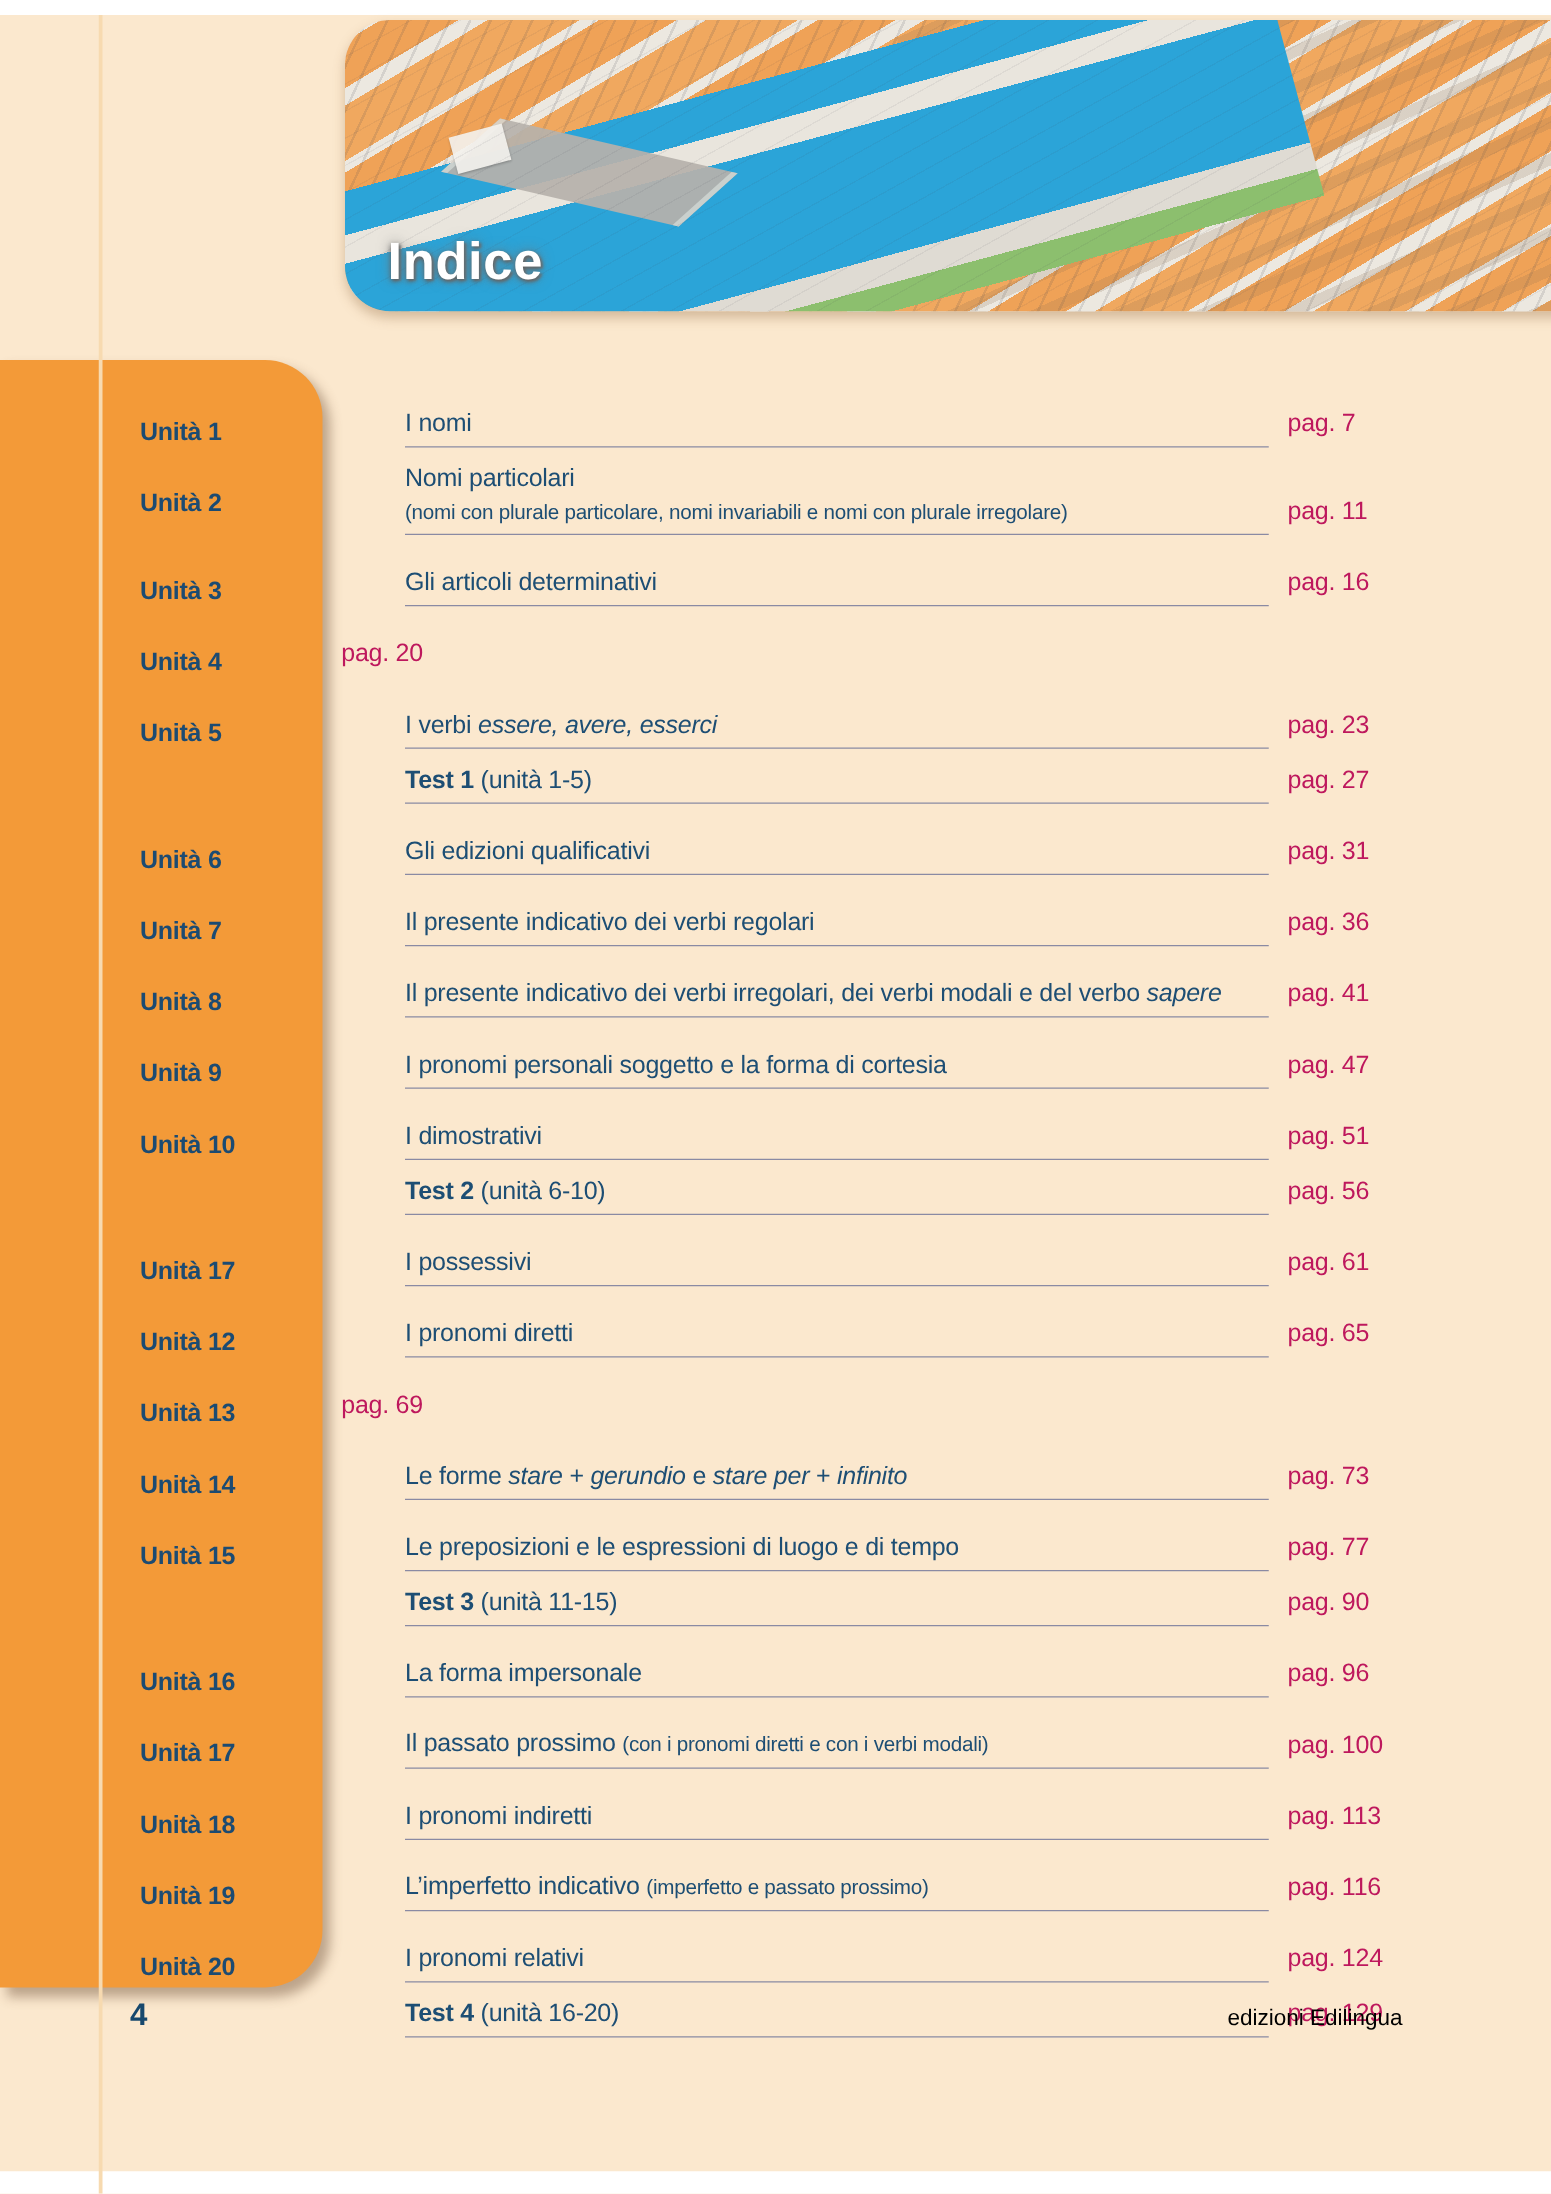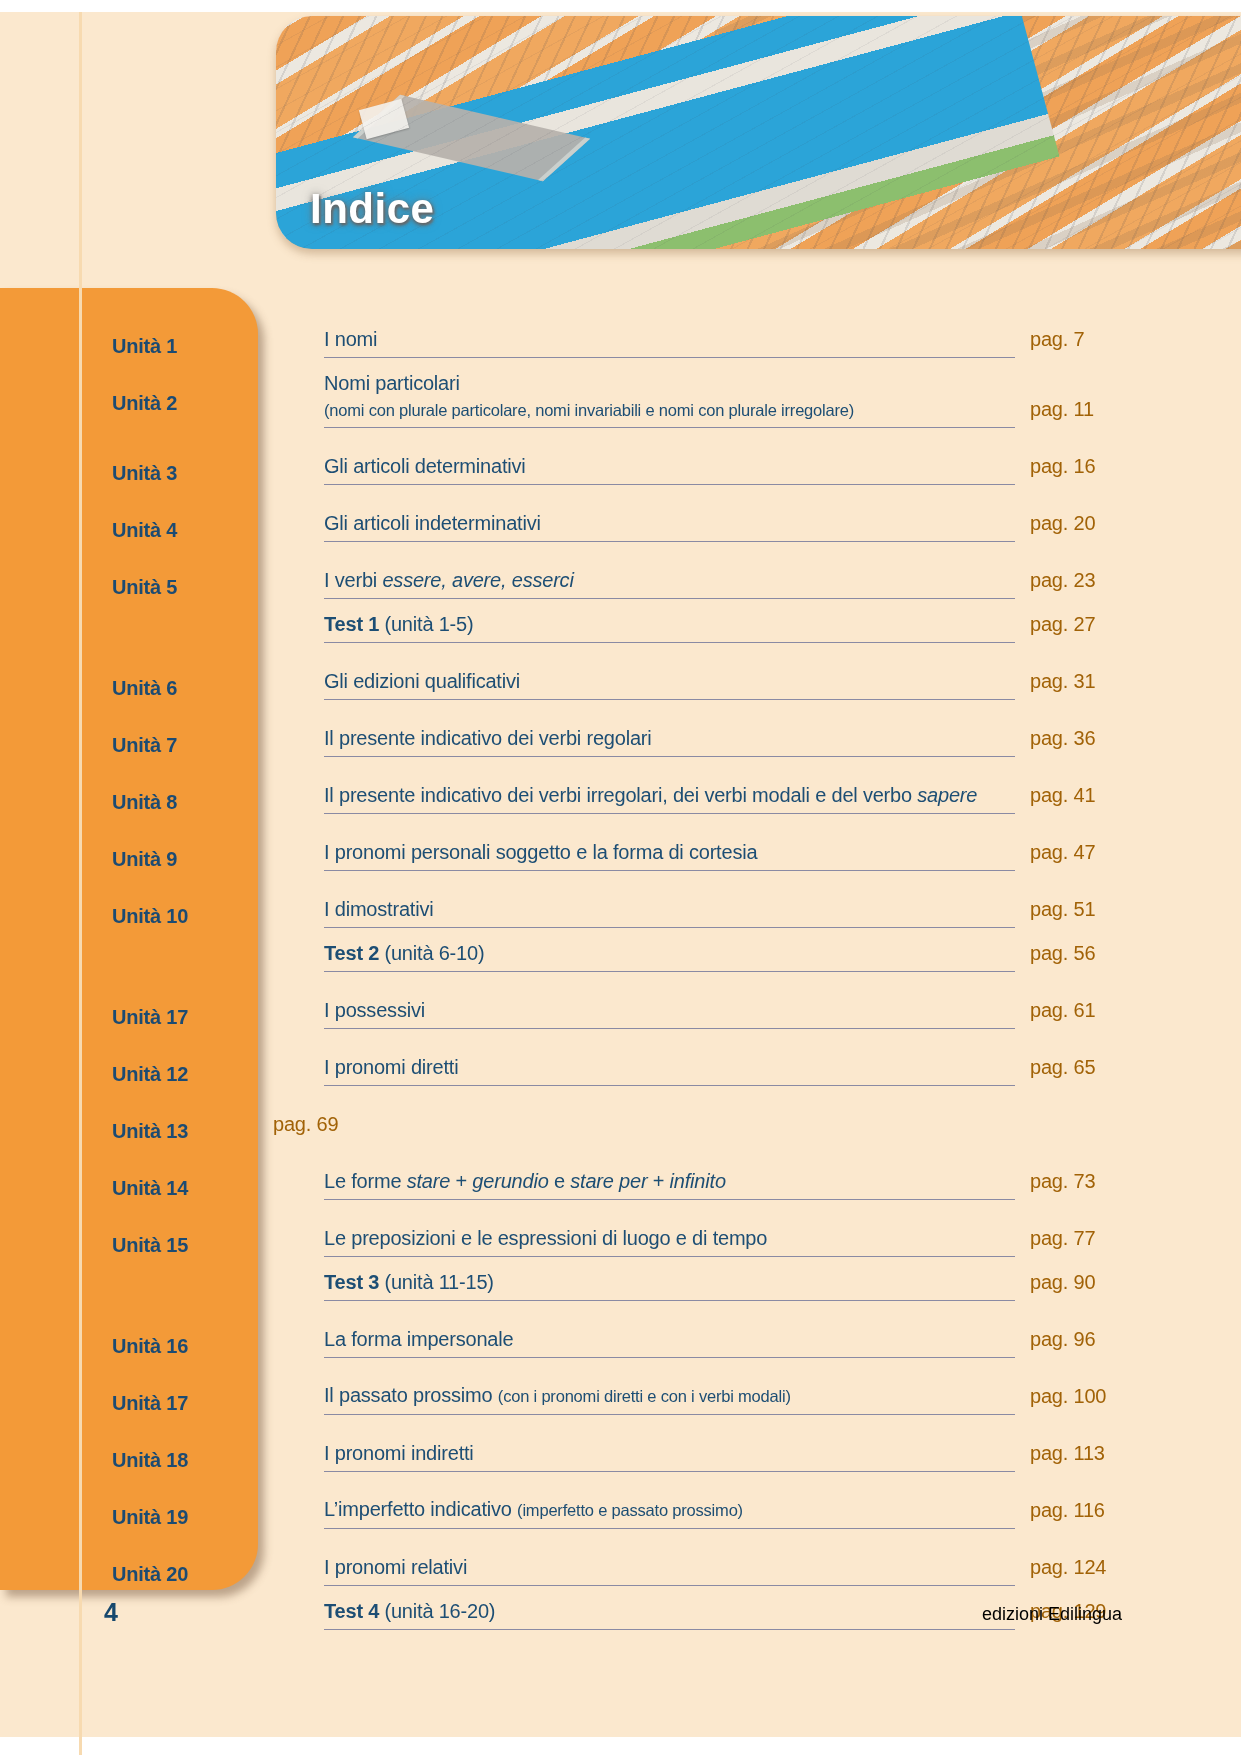--- a/index.html
+++ b/index.html
@@ -124,21 +124,21 @@
   .cell-title .sub {
     font-size: 16.5px; line-height: 22px;
     margin-top: 4px;
     letter-spacing: -0.2px;
   }
   .cell-page {
     margin-left: 15px;
     padding-bottom: 7px;
     font-size: 20px; line-height: 24px;
     letter-spacing: -0.2px;
-    color: #a16207;
+    color: #be185d;
     white-space: nowrap;
   }
   .it { font-style: italic; text-align: right; }
   .bd { font-weight: bold; }
   .sm { font-size: 16.5px; }
   
   .folio {
     position: absolute; left: 104px; top: 1598px;
     font-size: 25px; font-weight: bold;
     color: #17486d;
@@ -187,23 +187,20 @@
     </div>
     <div class="toc-row">
       <div class="cell-unit">Unità 3</div>
       <div class="cell-title">
         <div><span>Gli articoli determinativi</span></div>
       </div>
       <div class="cell-page">pag. 16</div>
     </div>
     <div class="toc-row">
       <div class="cell-unit">Unità 4</div>
-      <div class="cell-title">
-        <div><span>Gli articoli indeterminativi</span></div>
-      </div>
       <div class="cell-page">pag. 20</div>
     </div>
     <div class="toc-row">
       <div class="cell-unit">Unità 5</div>
       <div class="cell-title">
         <div><span>I verbi </span><span class="it">essere, avere, esserci</span></div>
       </div>
       <div class="cell-page">pag. 23</div>
     </div>
     <div class="toc-row">

